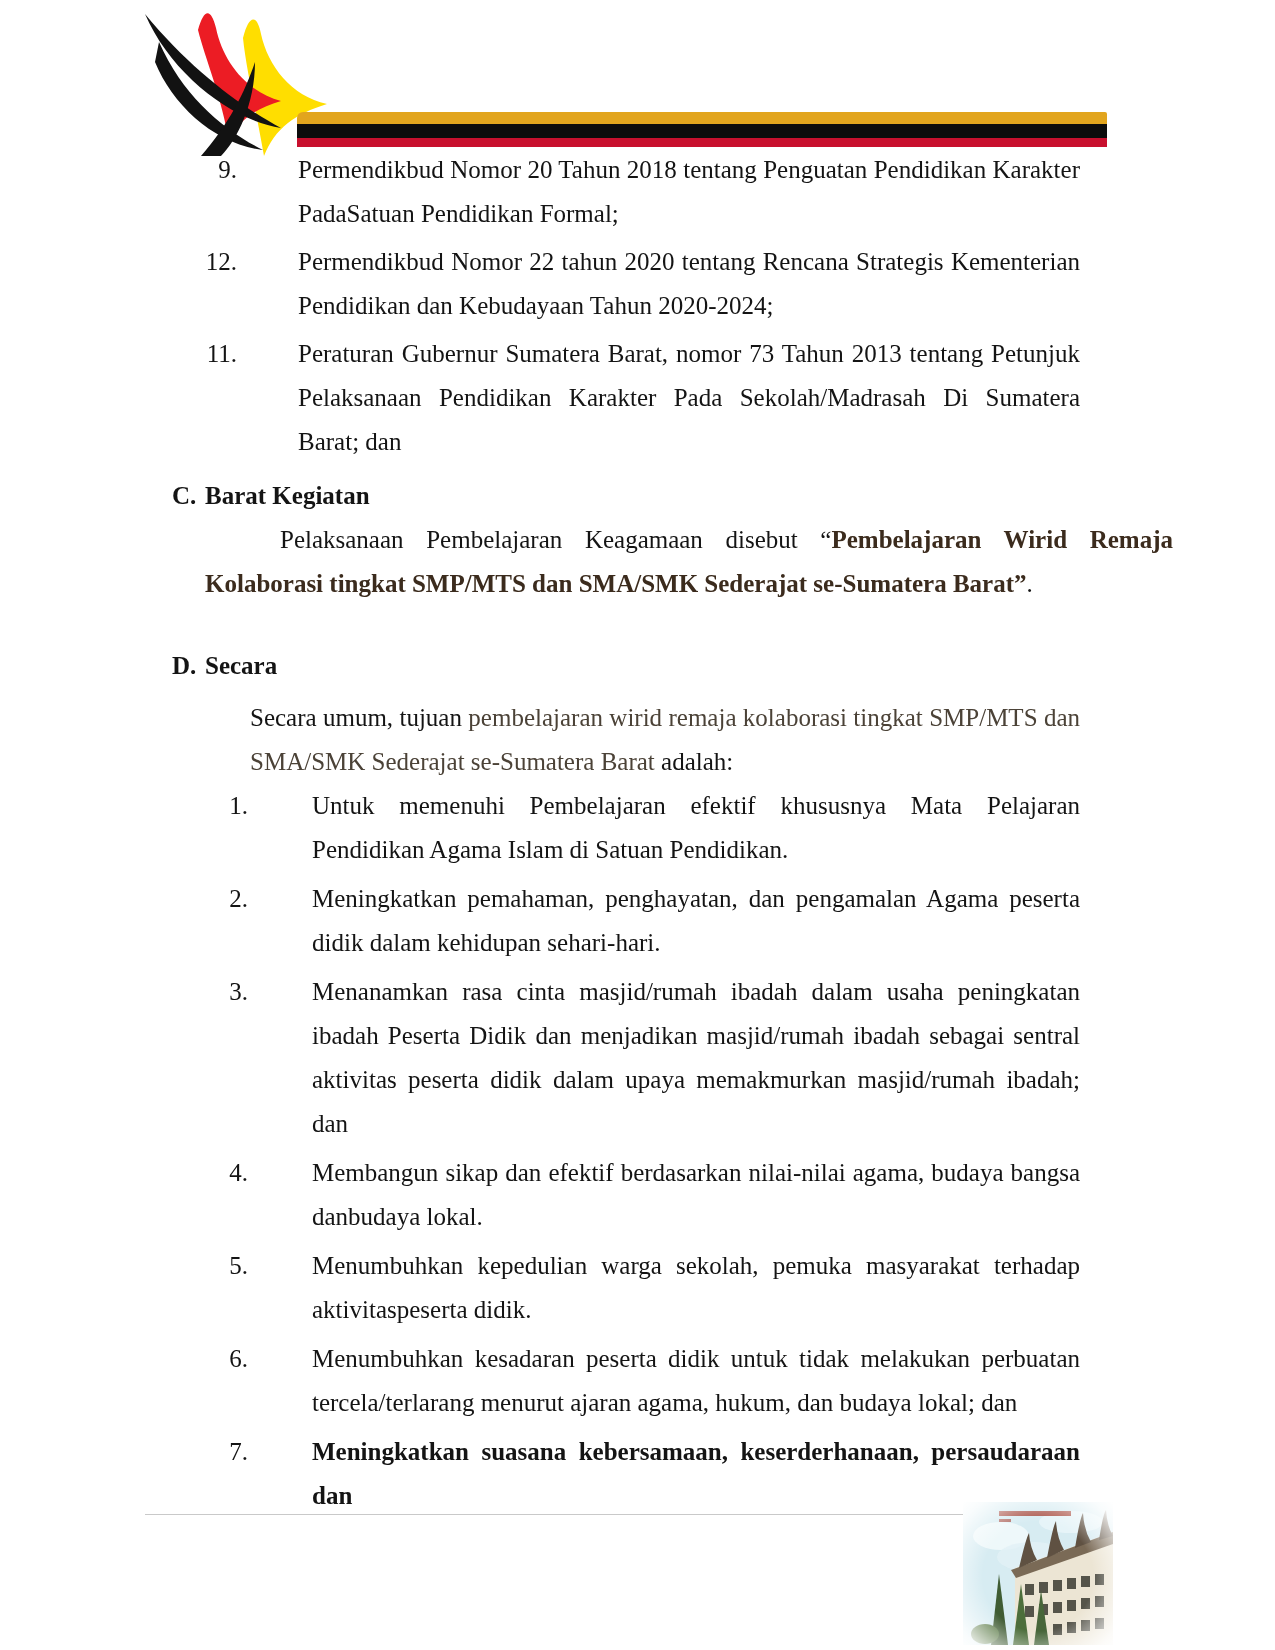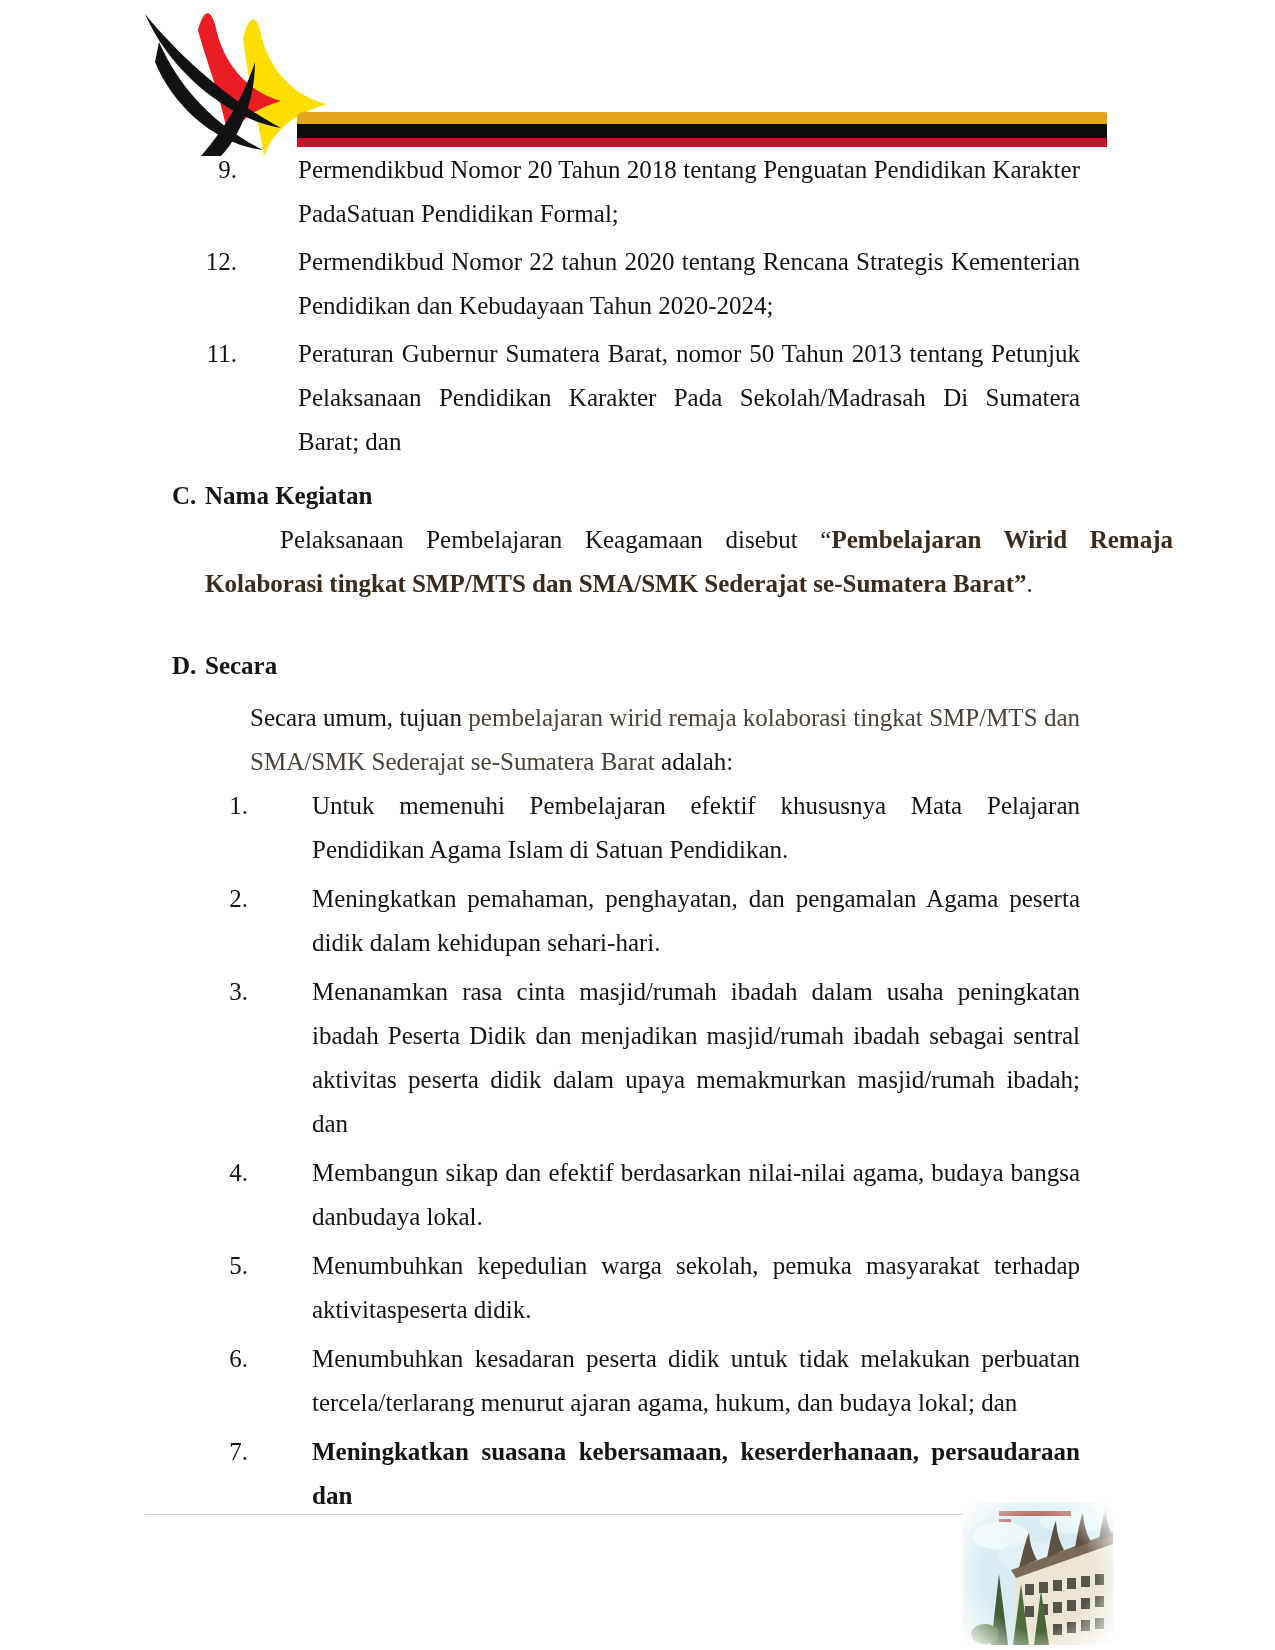--- a/index.html
+++ b/index.html
@@ -83,27 +83,27 @@
       <li>
         <span class="num">9.</span>
         <span class="txt">Permendikbud Nomor 20 Tahun 2018 tentang Penguatan Pendidikan Karakter PadaSatuan Pendidikan Formal;</span>
       </li>
       <li>
         <span class="num">12.</span>
         <span class="txt">Permendikbud Nomor 22 tahun 2020 tentang Rencana Strategis Kementerian Pendidikan dan Kebudayaan Tahun 2020-2024;</span>
       </li>
       <li>
         <span class="num">11.</span>
-        <span class="txt">Peraturan Gubernur Sumatera Barat, nomor 50 Tahun 2013 tentang Petunjuk Pelaksanaan Pendidikan Karakter Pada Sekolah/Madrasah Di Sumatera Barat; dan</span>
+        <span class="txt">Peraturan Gubernur Sumatera Barat, nomor 73 Tahun 2013 tentang Petunjuk Pelaksanaan Pendidikan Karakter Pada Sekolah/Madrasah Di Sumatera Barat; dan</span>
       </li>
     </ol>
 
     <div class="section-head head-c">
       <span class="letter">C.</span>
-      <span class="title">Nama Kegiatan</span>
+      <span class="title">Barat Kegiatan</span>
     </div>
 
     <p class="para-c"><span>Pelaksanaan Pembelajaran Keagamaan disebut “</span><b class="activity-name">Pembelajaran Wirid Remaja Kolaborasi tingkat SMP/MTS dan SMA/SMK Sederajat se-Sumatera Barat”</b><span>.</span></p>
 
     <div class="section-head head-d">
       <span class="letter">D.</span>
       <span class="title">Secara</span>
     </div>
 
     <p class="para-d"><span>Secara umum, tujuan </span><span class="emphasis">pembelajaran wirid remaja kolaborasi tingkat SMP/MTS dan SMA/SMK Sederajat se-Sumatera Barat</span><span> adalah:</span></p>

